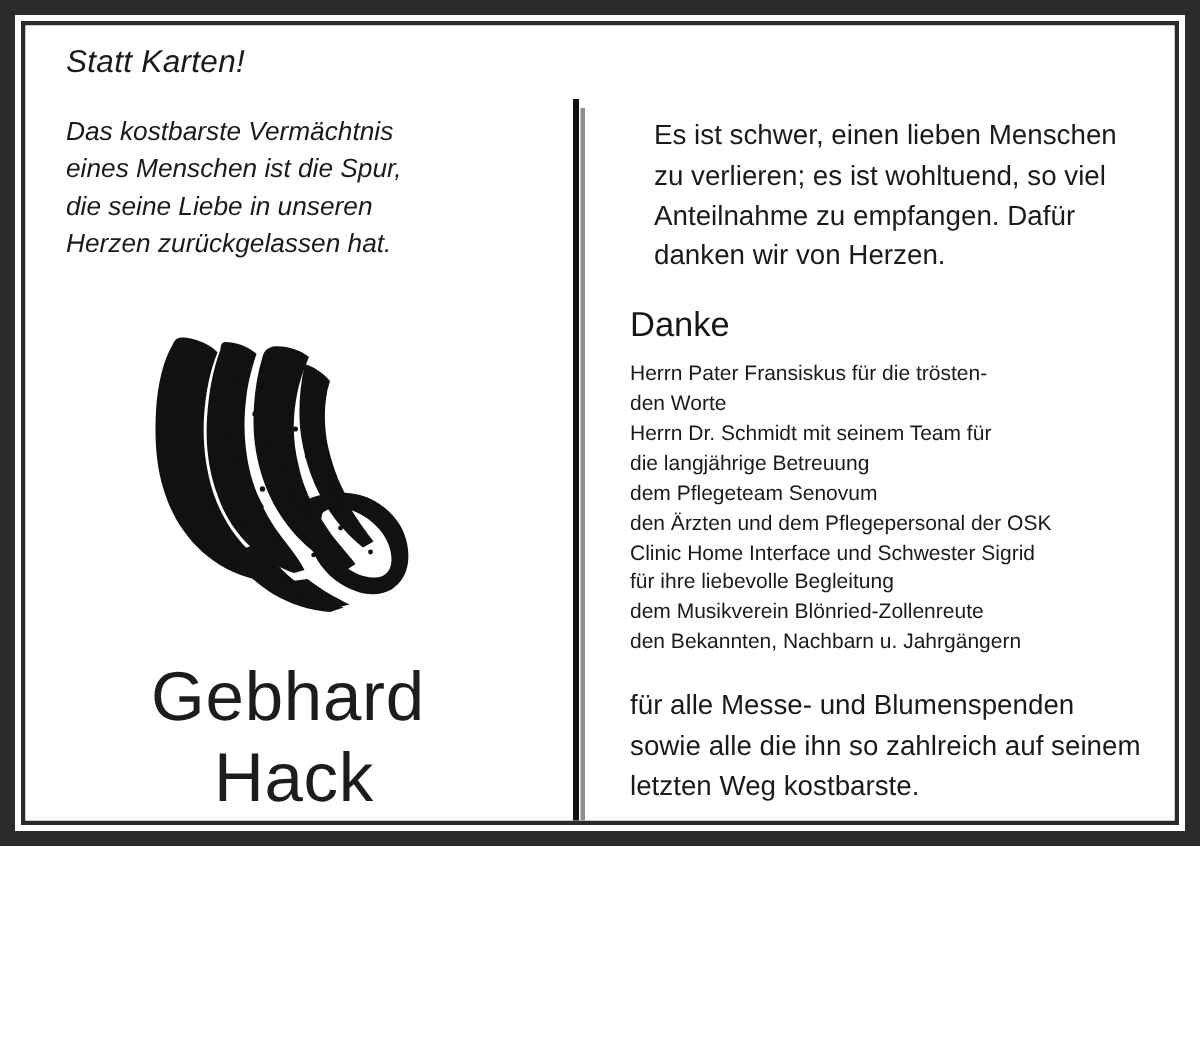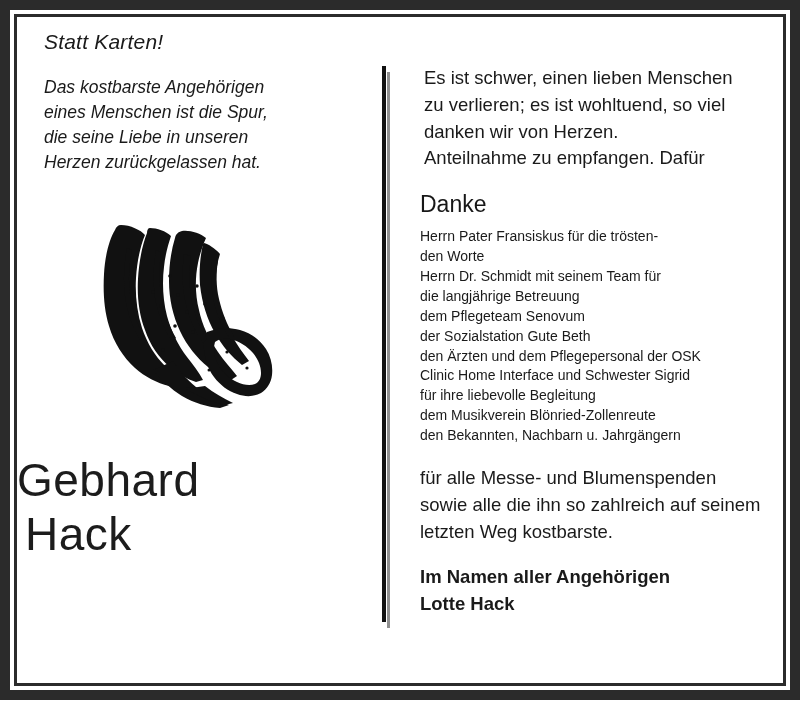--- a/index.html
+++ b/index.html
@@ -3,21 +3,21 @@
 <meta charset="utf-8">
 <style>
   html, body {
     margin: 0;
     padding: 0;
     background: #ffffff;
   }
   .page {
     position: relative;
     width: 800px;
-    height: 700px;
+    height: 564px;
     background: #2b2b2b;
     box-sizing: border-box;
     overflow: hidden;
     font-family: "Liberation Sans", sans-serif;
   }
   
   .ring-white {
     position: absolute;
     left: 10px;
     top: 10px;
@@ -74,22 +74,23 @@
     left: 40px;
     top: 183px;
     width: 240px;
     height: 210px;
   }
   .hands-wrap svg { display: block; width: 100%; height: 100%; }
 
   .deceased {
     position: absolute;
     left: 0;
-    top: 436px;
+    top: 420px;
     width: 350px;
+    text-align: center;
     font-size: 46px;
     font-weight: 300;
     color: #1c1c1c;
     line-height: 1.18;
     letter-spacing: 0.5px;
   }
   .deceased .ln2 { padding-left: 8px; }
 
   
   .divider {
@@ -113,21 +114,21 @@
   .col-right {
     position: absolute;
     left: 403px;
     top: 44px;
     width: 345px;
     color: #1a1a1a;
   }
   .intro {
     font-size: 18.5px;
     line-height: 1.45;
-    margin: 4px;
+    margin: 16px;
   }
   .intro div { white-space: nowrap; }
 
   .danke {
     font-size: 23px;
     line-height: 1;
     margin: 21px 0 11px 0;
     color: #171717;
   }
   .thanks-list {
@@ -158,21 +159,21 @@
 
 <div class="page">
   <div class="ring-white"></div>
   <div class="ring-inner"></div>
 
   <div class="card">
 
     <div class="col-left">
       <div class="statt">Statt Karten!</div>
       <div class="verse">
-        <div>Das kostbarste Angehörigen</div>
+        <div>Das kostbarste Vermächtnis</div>
         <div>eines Menschen ist die Spur,</div>
         <div>die seine Liebe in unseren</div>
         <div>Herzen zurückgelassen hat.</div>
       </div>
     </div>
 
     <div class="hands-wrap">
       <svg viewBox="0 0 240 210" xmlns="http://www.w3.org/2000/svg" aria-hidden="true">
         <g fill="#111111">
 
@@ -241,33 +242,32 @@
       <div class="ln2">Hack</div>
     </div>
 
     <div class="divider-shadow"></div>
     <div class="divider"></div>
 
     <div class="col-right">
       <div class="intro">
         <div>Es ist schwer, einen lieben Menschen</div>
         <div>zu verlieren; es ist wohltuend, so viel</div>
+        <div>Anteilnahme zu empfangen. Dafür</div>
         <div>danken wir von Herzen.</div>
-        <div>Anteilnahme zu empfangen. Dafür</div>
       </div>
 
       <div class="danke">Danke</div>
 
       <div class="thanks-list">
         <div>Herrn Pater Fransiskus für die trösten-</div>
         <div>den Worte</div>
         <div>Herrn Dr. Schmidt mit seinem Team für</div>
         <div>die langjährige Betreuung</div>
         <div>dem Pflegeteam Senovum</div>
-        <div>der Sozialstation Gute Beth</div>
         <div>den Ärzten und dem Pflegepersonal der OSK</div>
         <div>Clinic Home Interface und Schwester Sigrid</div>
         <div>für ihre liebevolle Begleitung</div>
         <div>dem Musikverein Blönried-Zollenreute</div>
         <div>den Bekannten, Nachbarn u. Jahrgängern</div>
       </div>
 
       <div class="block-gap"></div>
 
       <div class="closing">

